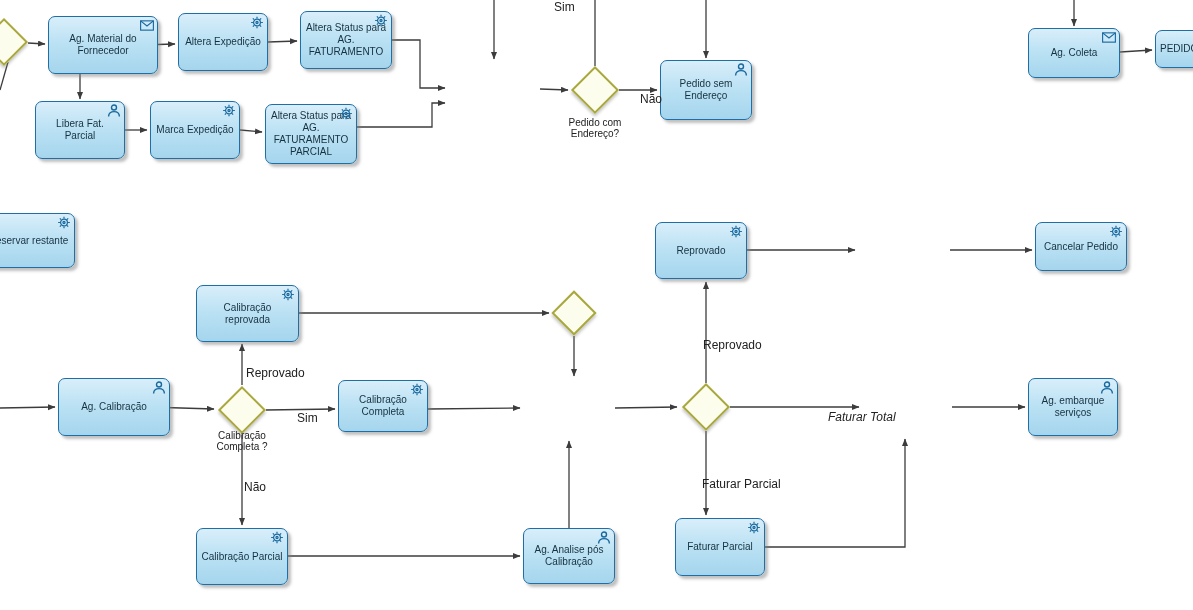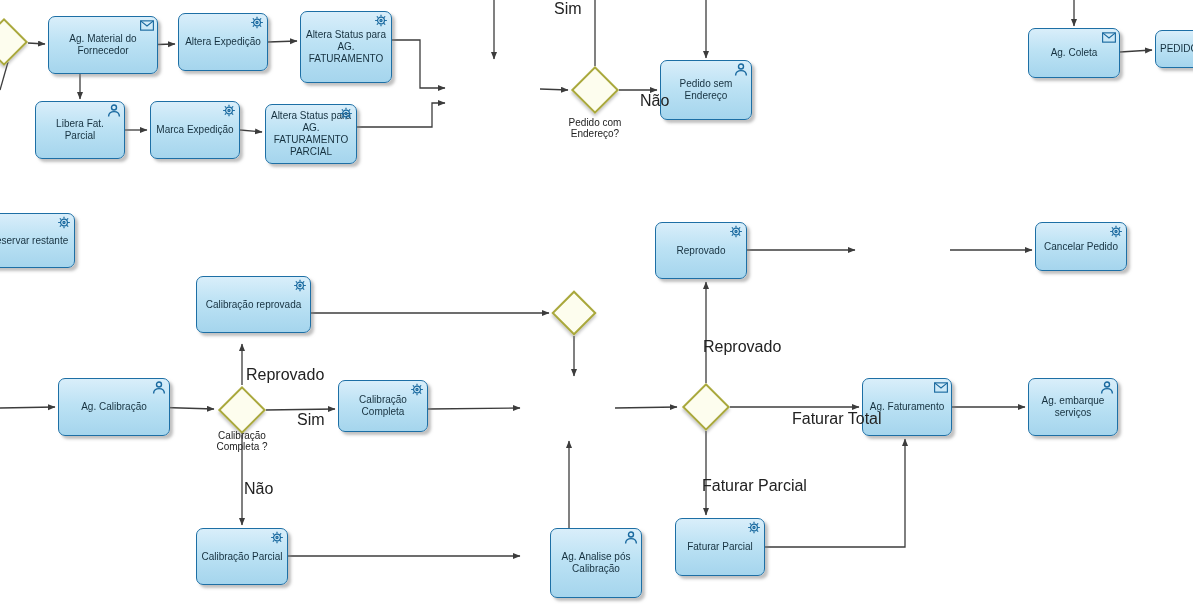--- a/index.html
+++ b/index.html
@@ -14,21 +14,21 @@
         font-size:10px;color:#16313f;padding:2px 4px;}
   .task .lbl{width:100%;line-height:1.2;}
   .task--left{justify-content:flex-start;}
   .task--left .lbl{width:auto;text-align:left;}
   .icon{position:absolute;top:2px;right:3px;width:14px;height:13px;}
   .icon svg{width:100%;height:100%;display:block;}
   .gateway{position:absolute;z-index:2;width:34px;height:34px;transform:rotate(45deg);
            background:#fdfdee;border:2px solid #a9a83c;box-sizing:border-box;
            box-shadow:2px 2px 3px rgba(130,130,130,.45);}
   .glabel{position:absolute;z-index:3;font-size:10px;color:#222;text-align:center;line-height:1.12;}
-  .elabel{position:absolute;z-index:3;font-size:16px;color:#222;white-space:nowrap;}
+  .elabel{position:absolute;z-index:3;font-size:12px;color:#222;white-space:nowrap;}
 </style>
 </head>
 <body>
 
 <div id="canvas">
 
   <svg id="edges" width="1193" height="610" viewBox="0 0 1193 610">
     <defs>
       <marker id="arr" markerWidth="9" markerHeight="8" refX="7" refY="3" orient="auto" markerUnits="userSpaceOnUse">
         <path d="M0 0 L7.5 3 L0 6 Z" fill="#3c3c3c"></path>
@@ -84,21 +84,21 @@
   <div class="task" style="left:178px;top:13px;width:90px;height:58px">
     <span class="icon">
         <svg viewBox="0 0 16 16" fill="none" stroke="#19699f" stroke-width="1.5">
           <circle cx="8" cy="8" r="4.2"></circle>
           <circle cx="8" cy="8" r="1.3"></circle>
           <path d="M8 0.8 V3 M8 13 V15.2 M0.8 8 H3 M13 8 H15.2 M2.9 2.9 L4.5 4.5 M11.5 11.5 L13.1 13.1 M13.1 2.9 L11.5 4.5 M4.5 11.5 L2.9 13.1"></path>
         </svg>
       </span>
     <span class="lbl">Altera Expedição</span>
   </div>
-  <div class="task" style="left:300px;top:11px;width:92px;height:72px">
+  <div class="task" style="left:300px;top:11px;width:92px;height:58px">
     <span class="icon">
         <svg viewBox="0 0 16 16" fill="none" stroke="#19699f" stroke-width="1.5">
           <circle cx="8" cy="8" r="4.2"></circle>
           <circle cx="8" cy="8" r="1.3"></circle>
           <path d="M8 0.8 V3 M8 13 V15.2 M0.8 8 H3 M13 8 H15.2 M2.9 2.9 L4.5 4.5 M11.5 11.5 L13.1 13.1 M13.1 2.9 L11.5 4.5 M4.5 11.5 L2.9 13.1"></path>
         </svg>
       </span>
     <span class="lbl">Altera Status para AG. FATURAMENTO</span>
   </div>
   <div class="task" style="left:35px;top:101px;width:90px;height:58px">
@@ -163,21 +163,21 @@
   </div>
   <div class="task" style="left:58px;top:378px;width:112px;height:58px">
     <span class="icon">
         <svg viewBox="0 0 14 13" fill="none" stroke="#19699f" stroke-width="1.4">
           <circle cx="7" cy="3.5" r="2.5"></circle>
           <path d="M1.6 12.6 C1.6 9 4 7.6 7 7.6 C10 7.6 12.4 9 12.4 12.6"></path>
         </svg>
       </span>
     <span class="lbl">Ag. Calibração</span>
   </div>
-  <div class="task" style="left:196px;top:276px;width:115px;height:57px">
+  <div class="task" style="left:196px;top:285px;width:103px;height:57px">
     <span class="icon">
         <svg viewBox="0 0 16 16" fill="none" stroke="#19699f" stroke-width="1.5">
           <circle cx="8" cy="8" r="4.2"></circle>
           <circle cx="8" cy="8" r="1.3"></circle>
           <path d="M8 0.8 V3 M8 13 V15.2 M0.8 8 H3 M13 8 H15.2 M2.9 2.9 L4.5 4.5 M11.5 11.5 L13.1 13.1 M13.1 2.9 L11.5 4.5 M4.5 11.5 L2.9 13.1"></path>
         </svg>
       </span>
     <span class="lbl">Calibração reprovada</span>
   </div>
   <div class="task" style="left:338px;top:380px;width:90px;height:52px">
@@ -193,21 +193,21 @@
   <div class="task" style="left:196px;top:528px;width:92px;height:57px">
     <span class="icon">
         <svg viewBox="0 0 16 16" fill="none" stroke="#19699f" stroke-width="1.5">
           <circle cx="8" cy="8" r="4.2"></circle>
           <circle cx="8" cy="8" r="1.3"></circle>
           <path d="M8 0.8 V3 M8 13 V15.2 M0.8 8 H3 M13 8 H15.2 M2.9 2.9 L4.5 4.5 M11.5 11.5 L13.1 13.1 M13.1 2.9 L11.5 4.5 M4.5 11.5 L2.9 13.1"></path>
         </svg>
       </span>
     <span class="lbl">Calibração Parcial</span>
   </div>
-  <div class="task" style="left:550px;top:528px;width:92px;height:70px">
+  <div class="task" style="left:523px;top:528px;width:92px;height:56px">
     <span class="icon">
         <svg viewBox="0 0 14 13" fill="none" stroke="#19699f" stroke-width="1.4">
           <circle cx="7" cy="3.5" r="2.5"></circle>
           <path d="M1.6 12.6 C1.6 9 4 7.6 7 7.6 C10 7.6 12.4 9 12.4 12.6"></path>
         </svg>
       </span>
     <span class="lbl">Ag. Analise pós Calibração</span>
   </div>
   <div class="task" style="left:655px;top:222px;width:92px;height:57px">
     <span class="icon">
@@ -221,29 +221,20 @@
   </div>
   <div class="task" style="left:1035px;top:222px;width:92px;height:49px">
     <span class="icon">
         <svg viewBox="0 0 16 16" fill="none" stroke="#19699f" stroke-width="1.5">
           <circle cx="8" cy="8" r="4.2"></circle>
           <circle cx="8" cy="8" r="1.3"></circle>
           <path d="M8 0.8 V3 M8 13 V15.2 M0.8 8 H3 M13 8 H15.2 M2.9 2.9 L4.5 4.5 M11.5 11.5 L13.1 13.1 M13.1 2.9 L11.5 4.5 M4.5 11.5 L2.9 13.1"></path>
         </svg>
       </span>
     <span class="lbl">Cancelar Pedido</span>
-  </div>
-  <div class="task" style="left:862px;top:378px;width:90px;height:58px">
-    <span class="icon">
-        <svg viewBox="0 0 16 12" fill="none" stroke="#19699f" stroke-width="1.3">
-          <rect x="0.7" y="0.7" width="14.6" height="10.6"></rect>
-          <path d="M0.7 0.7 L8 6.5 L15.3 0.7"></path>
-        </svg>
-      </span>
-    <span class="lbl">Ag. Faturamento</span>
   </div>
   <div class="task" style="left:1028px;top:378px;width:90px;height:58px">
     <span class="icon">
         <svg viewBox="0 0 14 13" fill="none" stroke="#19699f" stroke-width="1.4">
           <circle cx="7" cy="3.5" r="2.5"></circle>
           <path d="M1.6 12.6 C1.6 9 4 7.6 7 7.6 C10 7.6 12.4 9 12.4 12.6"></path>
         </svg>
       </span>
     <span class="lbl">Ag. embarque serviços</span>
   </div>
@@ -266,16 +257,16 @@
 
   <div class="glabel" style="left:567px;top:117px;width:56px;">Pedido com Endereço?</div>
   <div class="glabel" style="left:214px;top:430px;width:56px;">Calibração Completa ?</div>
 
   <div class="elabel" style="left:554px;top:0px;">Sim</div>
   <div class="elabel" style="left:640px;top:92px;">Não</div>
   <div class="elabel" style="left:246px;top:366px;">Reprovado</div>
   <div class="elabel" style="left:297px;top:411px;">Sim</div>
   <div class="elabel" style="left:244px;top:480px;">Não</div>
   <div class="elabel" style="left:703px;top:338px;">Reprovado</div>
-  <div class="elabel" style="left:792px;top:410px;">Faturar Total</div>
+  <div class="elabel" style="left:828px;top:410px;font-style:italic;">Faturar Total</div>
   <div class="elabel" style="left:702px;top:477px;">Faturar Parcial</div>
 
 </div>
 
 </body></html>

